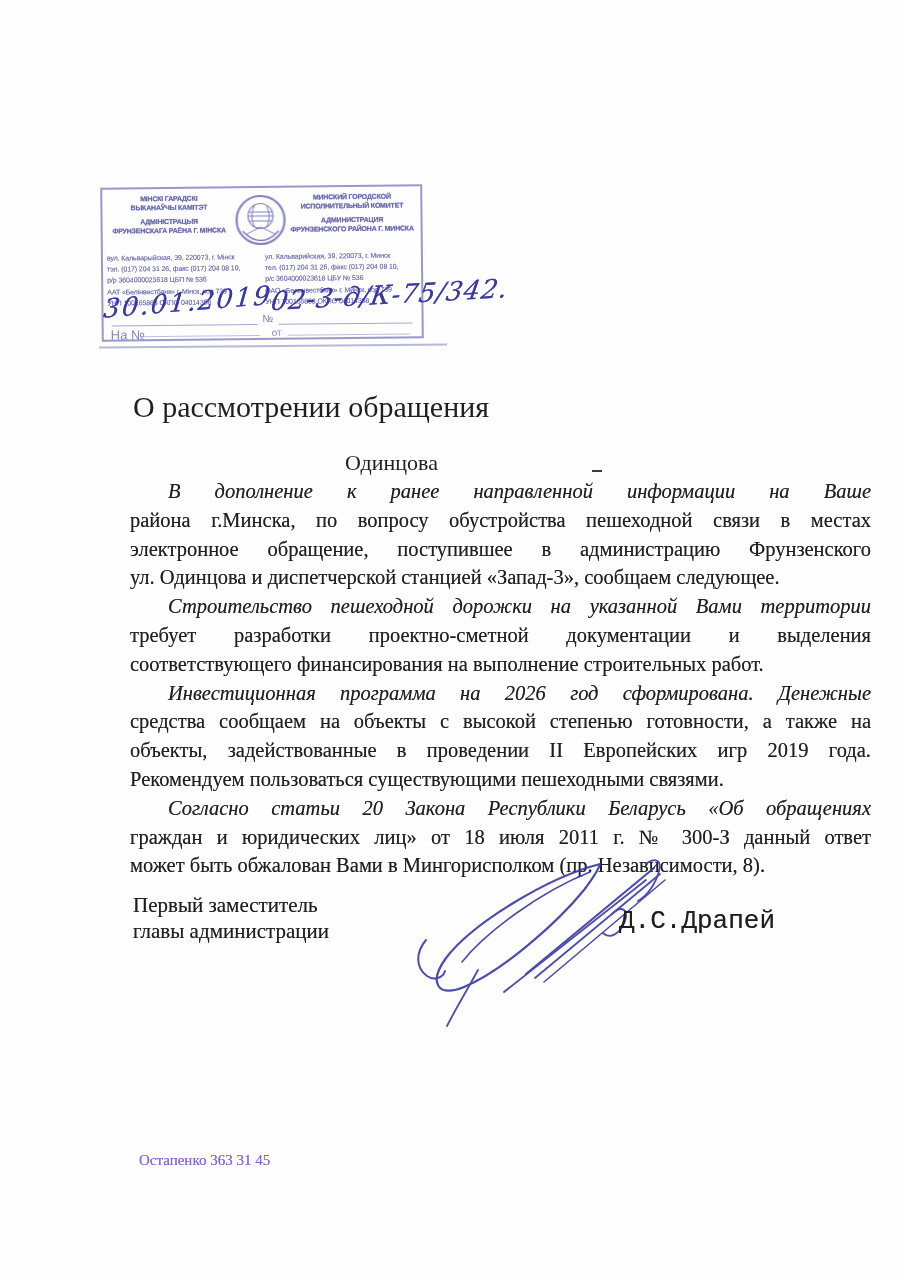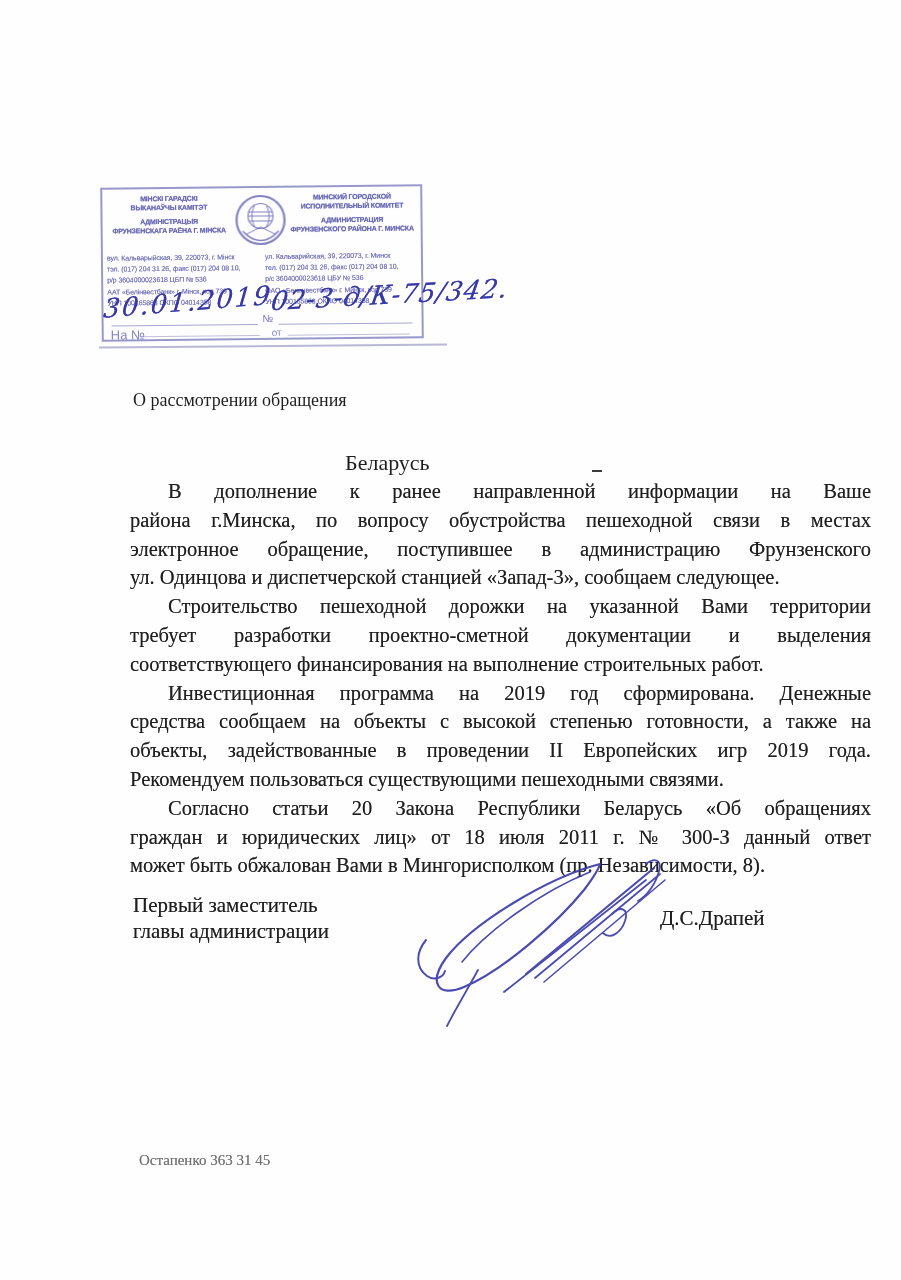--- a/index.html
+++ b/index.html
@@ -37,39 +37,39 @@
     font-style:italic; color:#3839a6; white-space:nowrap;
     text-shadow:0 0 .5px rgba(56,57,166,.7);
   }
   .hw-date{left:0px; top:98px; font-size:26px; letter-spacing:2px; transform:rotate(-4deg) skewX(-10deg);}
   .hw-number{left:168px; top:93px; font-size:26px; letter-spacing:1px; transform:rotate(-2.5deg) skewX(-12deg);}
   .smear-line{
     position:absolute; left:99px; top:345px; width:348px; height:2px;
     background:rgba(116,116,176,.5); transform:rotate(-0.5deg);
   }
   
-  .subject{position:absolute; left:133px; top:390px; font-size:18px;}
+  .subject{position:absolute; left:133px; top:390px; font-size:30px;}
   .salutation{position:absolute; left:345px; top:450px; font-size:22px;}
   .artifact-dash{position:absolute; left:592px; top:470px; width:10px; height:2px; background:#3c3c3c;}
   .body{position:absolute; left:130px; top:477px; width:741px; font-size:20.5px;}
   .bline{
     line-height:28.8px; height:28.8px; overflow:visible;
     text-align:justify; text-align-last:justify; white-space:normal;
     text-shadow:0 0 .3px rgba(0,0,0,.55);
   }
   .bline.last{text-align-last:left;}
-  .bline.first{text-indent:38px;}
+  .bline.first{text-indent:38px;font-style:italic;}
   
   .sig-pos{position:absolute; left:133px; top:892px; font-size:21px; line-height:26px;
            text-shadow:0 0 .3px rgba(0,0,0,.55);}
-  .sig-name{position:absolute; left:660px; top:906px; font-size:21px;
-            text-shadow:0 0 .3px rgba(0,0,0,.55);}
+  .sig-name{position:absolute; left:619px; top:906px; font-size:26px;
+            text-shadow:0 0 .3px rgba(0,0,0,.55);font-family:Liberation Mono, monospace;}
   .signature-svg{position:absolute; left:408px; top:852px;}
   
-  .footer{position:absolute; left:139px; top:1152px; font-size:15px; color:#737373;
+  .footer{position:absolute; left:139px; top:1152px; font-size:15px; color:#8b5cf6;
           text-shadow:0 0 .3px rgba(0,0,0,.4);}
 </style>
 </head>
 <body>
 
 <div class="page">
 
   <div class="stamp">
     <div class="stamp-top">
       <div class="org">
@@ -118,37 +118,37 @@
     <div class="ref-label">На №</div>
     <div class="u-ref"></div>
     <div class="from-label">от</div>
     <div class="u-from"></div>
     <div class="hw hw-date">30.01.2019</div>
     <div class="hw hw-number">02-3-д/К-75/342.</div>
   </div>
   <div class="smear-line"></div>
 
   <div class="subject">О рассмотрении обращения</div>
-  <div class="salutation">Беларусь</div>
+  <div class="salutation">Одинцова</div>
   <div class="artifact-dash"></div>
 
   <div class="body">
     <div class="para">
       <div class="bline first">В дополнение к ранее направленной информации на Ваше</div>
       <div class="bline">района г.Минска, по вопросу обустройства пешеходной связи в местах</div>
       <div class="bline">электронное обращение, поступившее в администрацию Фрунзенского</div>
       <div class="bline last">ул. Одинцова и диспетчерской станцией «Запад-3», сообщаем следующее.</div>
     </div>
     <div class="para">
       <div class="bline first">Строительство пешеходной дорожки на указанной Вами территории</div>
       <div class="bline">требует разработки проектно-сметной документации и выделения</div>
       <div class="bline last">соответствующего финансирования на выполнение строительных работ.</div>
     </div>
     <div class="para">
-      <div class="bline first">Инвестиционная программа на 2019 год сформирована. Денежные</div>
+      <div class="bline first">Инвестиционная программа на 2026 год сформирована. Денежные</div>
       <div class="bline">средства сообщаем на объекты с высокой степенью готовности, а также на</div>
       <div class="bline">объекты, задействованные в проведении II Европейских игр 2019 года.</div>
       <div class="bline last">Рекомендуем пользоваться существующими пешеходными связями.</div>
     </div>
     <div class="para">
       <div class="bline first">Согласно статьи 20 Закона Республики Беларусь «Об обращениях</div>
       <div class="bline">граждан и юридических лиц» от 18 июля 2011 г. № 300-З данный ответ</div>
       <div class="bline last">может быть обжалован Вами в Мингорисполком (пр. Независимости, 8).</div>
     </div>
   </div>

